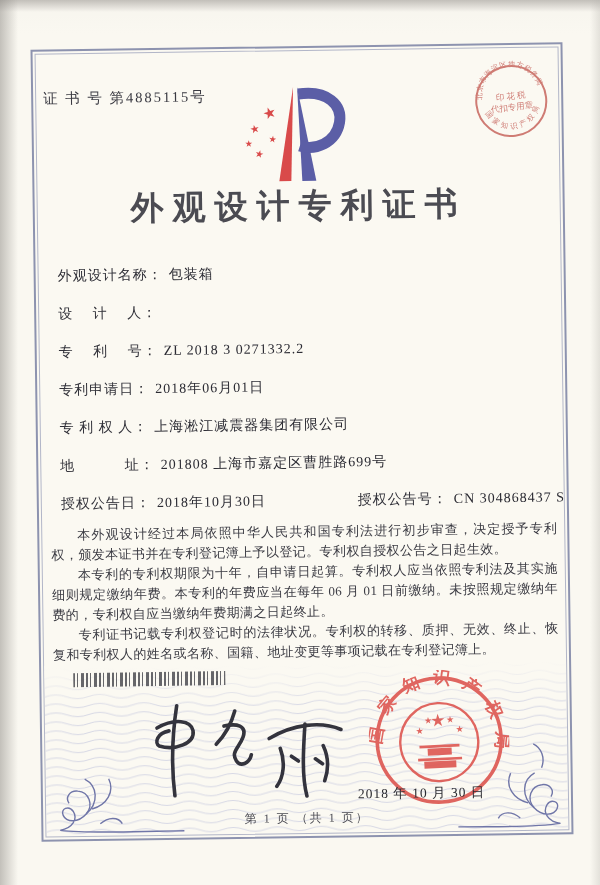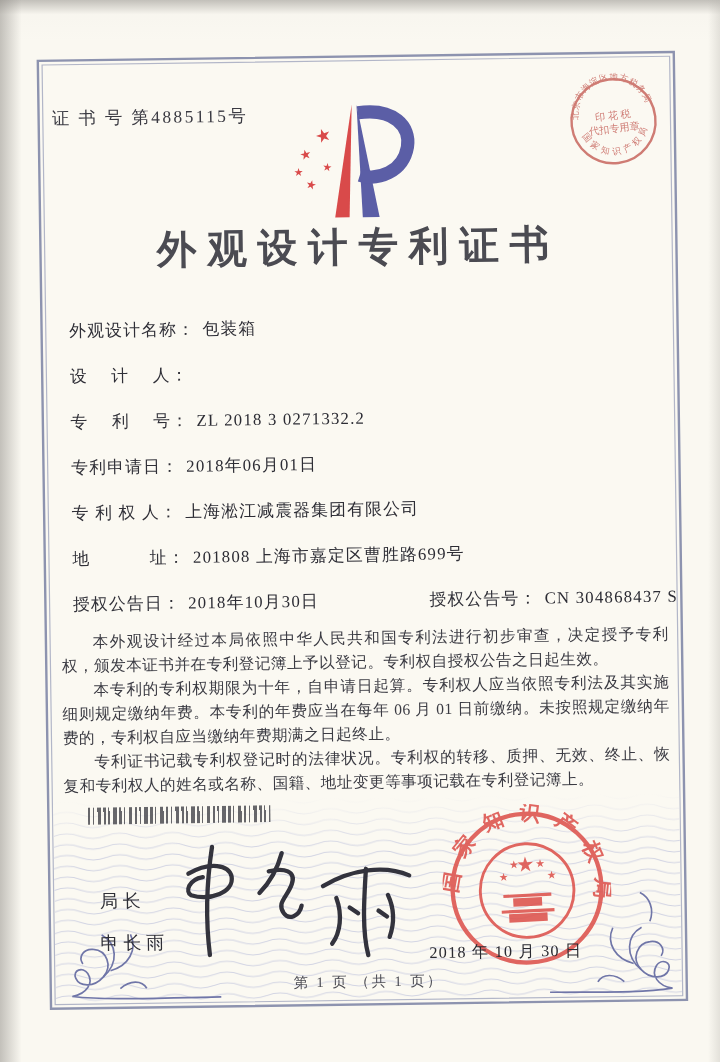--- a/index.html
+++ b/index.html
@@ -124,24 +124,20 @@
           <pattern id="wv" width="44" height="9" patternUnits="userSpaceOnUse">
             <path d="M0,4.5 Q11,0.5 22,4.5 T44,4.5" fill="none" stroke="#d2d4e3" stroke-width="0.9"></path>
           </pattern>
         </defs>
         <rect width="100%" height="100%" fill="url(#wv)"></rect>
       </svg>
       <div class="wave-fade"></div>
 
       <div class="barcode"></div>
 
-      <div class="director">
-        <div>局长</div>
-        <div>申长雨</div>
-      </div>
 
       <svg class="signature" viewBox="0 0 205 112" xmlns="http://www.w3.org/2000/svg" fill="none" stroke="#23232e" stroke-width="3.6" stroke-linecap="round">
         <path d="M32,8 C28,32 25,62 29,98"></path>
         <path d="M12,30 C30,20 46,23 48,33 C50,46 30,53 14,48 C9,45 12,35 24,33"></path>
         <path d="M90,14 C86,28 80,38 71,47"></path>
         <path d="M79,29 C92,26 102,29 98,40 C94,51 85,55 91,64 C95,70 104,67 106,58"></path>
         <path d="M124,42 C148,28 176,25 196,34"></path>
         <path d="M160,28 C158,54 156,80 161,100"></path>
         <path d="M135,52 C140,66 138,81 131,90"></path>
         <path d="M178,50 C183,61 183,74 179,85"></path>

